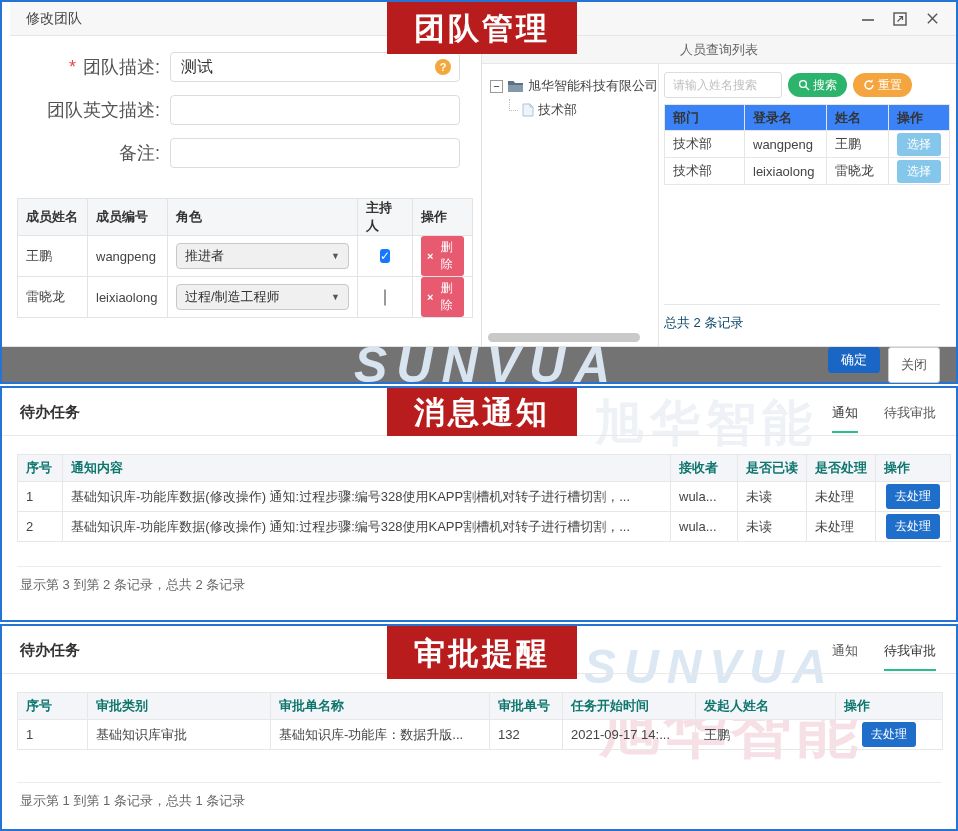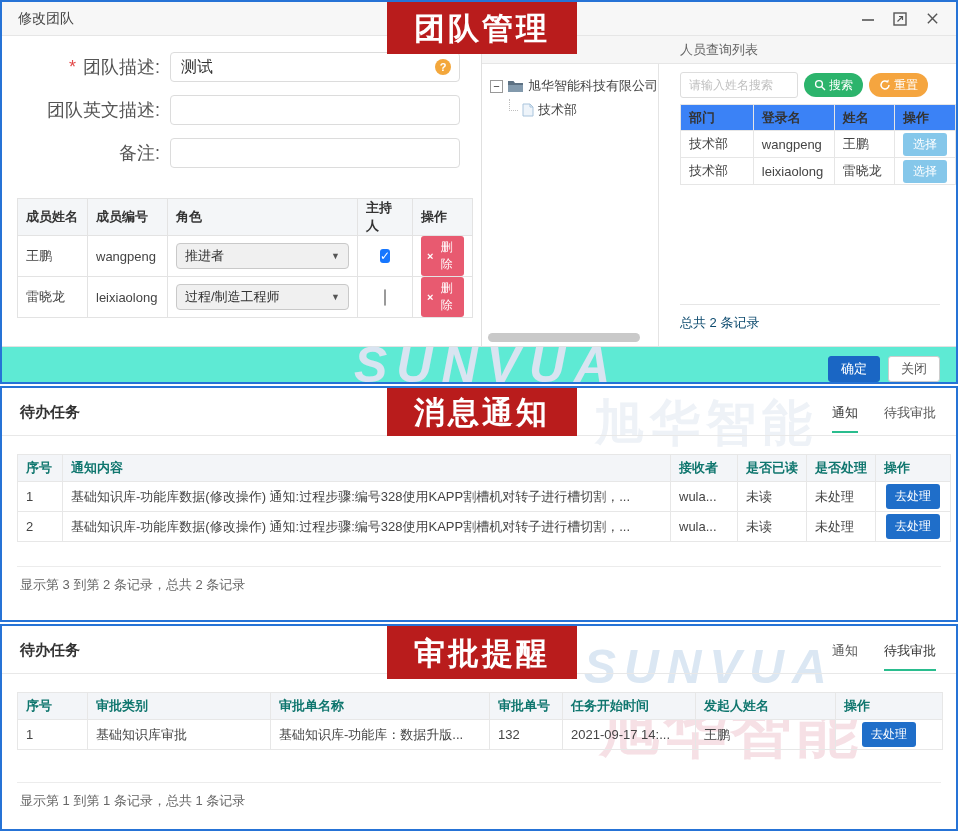--- a/index.html
+++ b/index.html
@@ -1,21 +1,21 @@
 <!DOCTYPE html>
 <html><head>
 <meta charset="utf-8">
 <style>
   * { margin:0; padding:0; box-sizing:border-box; }
   html,body { background:#e9edf2; }
   body { font-family:"Liberation Sans","DejaVu Sans",sans-serif; }
   #screen { position:relative; width:958px; height:831px; background:#fff; overflow:hidden; }
 
   .panel { position:absolute; left:0; width:958px; background:#fff; border:2px solid #2673d6; }
-  .panel-team { top:0; height:384px; }
+  .panel-team { top:0; height:384px;padding-left:8px; }
   .panel-notice { top:386px; height:236px; }
   .panel-approval { top:624px; height:207px; }
 
   
   .banner { position:absolute; left:385px; width:190px; background:#b91c1c; color:#fff;
             font-weight:700; font-size:31px; letter-spacing:3px; text-align:center; z-index:6; }
   .banner-team { top:0; height:52px; line-height:54px; }
   .banner-notice { top:0; height:48px; line-height:50px; }
   .banner-approval { top:0; height:53px; line-height:55px; }
 
@@ -71,47 +71,47 @@
   .tree-row { display:flex; align-items:center; gap:4px; padding-left:8px; font-size:13px;
               color:#444; height:24px; white-space:nowrap; cursor:pointer; }
   .tree-row.child { padding-left:27px; }
   .expander { width:13px; height:13px; border:1px solid #999; background:#fff; font-size:11px;
               line-height:10px; text-align:center; color:#333; flex:0 0 13px; }
   .tree-connector { width:9px; height:12px; border-left:1px dotted #bfbfbf;
                     border-bottom:1px dotted #bfbfbf; transform:translateY(-5px); flex:0 0 9px; }
   .hscrollbar { position:absolute; left:6px; bottom:4px; width:152px; height:9px;
                 background:#c9c9c9; border-radius:5px; z-index:4; cursor:pointer; }
 
-  .pc-right { position:absolute; top:28px; left:178px; right:0; bottom:0;margin-left:16px; }
+  .pc-right { position:absolute; top:28px; left:178px; right:0; bottom:0; }
   .search-row { position:absolute; top:8px; left:4px; display:flex; gap:6px; align-items:center; }
   .search-input { width:118px; height:26px; border:1px solid #ddd; border-radius:3px;
                   padding:0 8px; font-size:12px; color:#333; outline:none; }
   .search-input::placeholder { color:#c0c0c0; }
   .pill { height:24px; border:none; border-radius:12px; color:#fff; font-size:12px;
           padding:0 10px; display:inline-flex; align-items:center; gap:3px; cursor:pointer; }
   .btn-search { background:#2cb46c; }
   .btn-reset { background:#f5a53f; }
 
   .person-table { position:absolute; top:40px; left:4px; font-size:13px; }
   .person-table th { background:#3b82f6; border:1px solid #e6e6e6; height:26px; padding:0 8px;
                      text-align:left; color:#333; font-weight:700; }
   .person-table td { border:1px solid #e6e6e6; height:27px; padding:0 8px; color:#444;
                      white-space:nowrap; overflow:hidden; }
   .sel-btn { background:#85c7ea; color:#fff; border:none; border-radius:3px; font-size:12px;
              padding:3px 10px; cursor:pointer; }
   .pc-divider { position:absolute; left:4px; right:16px; top:240px; border-top:1px solid #e6e6e6; }
   .pc-total { position:absolute; left:4px; top:250px; font-size:13px; color:#0c4a6e; }
 
-  .dlg-footer { position:absolute; left:0; right:0; bottom:0; height:36px; background:#5eead4;
-                border-top:1px solid #e2e2e2; display:flex; align-items:flex-end;
+  .dlg-footer { position:absolute; left:0; right:0; bottom:0; height:36px; background:#737373;
+                border-top:1px solid #e2e2e2; display:flex; align-items:flex-start;
                 justify-content:flex-end; gap:8px; padding:0 16px; z-index:2; }
   .btn-ok { background:#1a66c4; color:#fff; border:1px solid #1a66c4; border-radius:3px;
             font-size:13px; height:26px; padding:0 12px; cursor:pointer; }
   .btn-close { background:#fff; color:#555; border:1px solid #ccc; border-radius:3px;
-               font-size:13px; height:26px; padding:0 12px; cursor:pointer; }
+               font-size:13px; height:36px; padding:0 12px; cursor:pointer; }
 
   
   .panel-title { position:absolute; left:18px; top:15px; font-size:15px; font-weight:700;
                  color:#333; z-index:2; }
   .tabs { position:absolute; right:20px; top:16px; display:flex; gap:26px; z-index:2; }
   .tab { font-size:13px; color:#555; padding-bottom:9px; cursor:pointer; }
   .tab.active { border-bottom:2px solid #2abd8e; color:#333; }
   .head-divider { position:absolute; top:47px; left:0; right:0; border-top:1px solid #e8e8e8; z-index:2; }
 
   .data-table { position:absolute; top:66px; left:15px; font-size:13px; z-index:2; }

